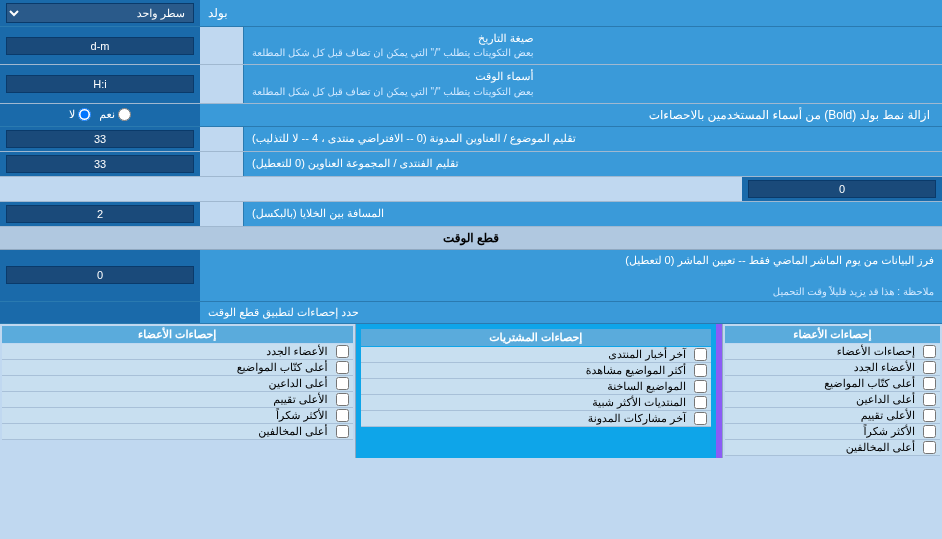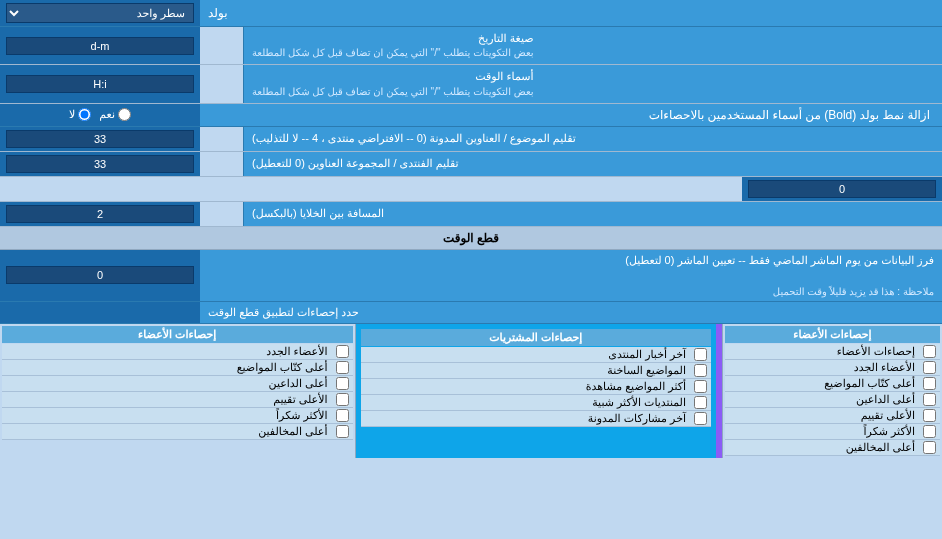--- a/index.html
+++ b/index.html
@@ -407,25 +407,25 @@
     <div class="mid-col" style="flex:1;">
       <div class="stats-group-header">
         <span>إحصاءات المشتريات</span>
       </div>
       <div class="stat-row-item">
         <input type="checkbox" class="stat-checkbox" style="">
         <span>آخر أخبار المنتدى</span>
       </div>
       <div class="stat-row-item">
         <input type="checkbox" class="stat-checkbox" style="">
+        <span>أكثر المواضيع مشاهدة</span>
+      </div>
+      <div class="stat-row-item">
+        <input type="checkbox" class="stat-checkbox" style="">
         <span>المواضيع الساخنة</span>
-      </div>
-      <div class="stat-row-item">
-        <input type="checkbox" class="stat-checkbox" style="">
-        <span>أكثر المواضيع مشاهدة</span>
       </div>
       <div class="stat-row-item">
         <input type="checkbox" class="stat-checkbox" style="">
         <span>المنتديات الأكثر شبية</span>
       </div>
       <div class="stat-row-item">
         <input type="checkbox" class="stat-checkbox" style="">
         <span>آخر مشاركات المدونة</span>
       </div>
     </div>

